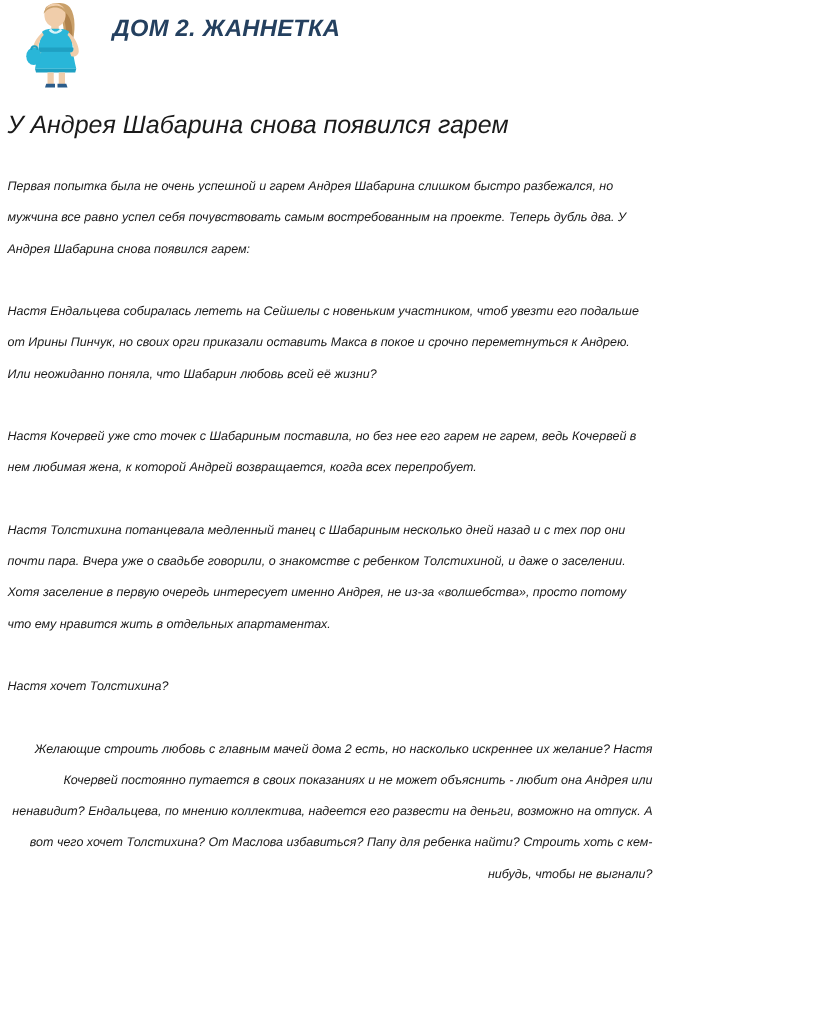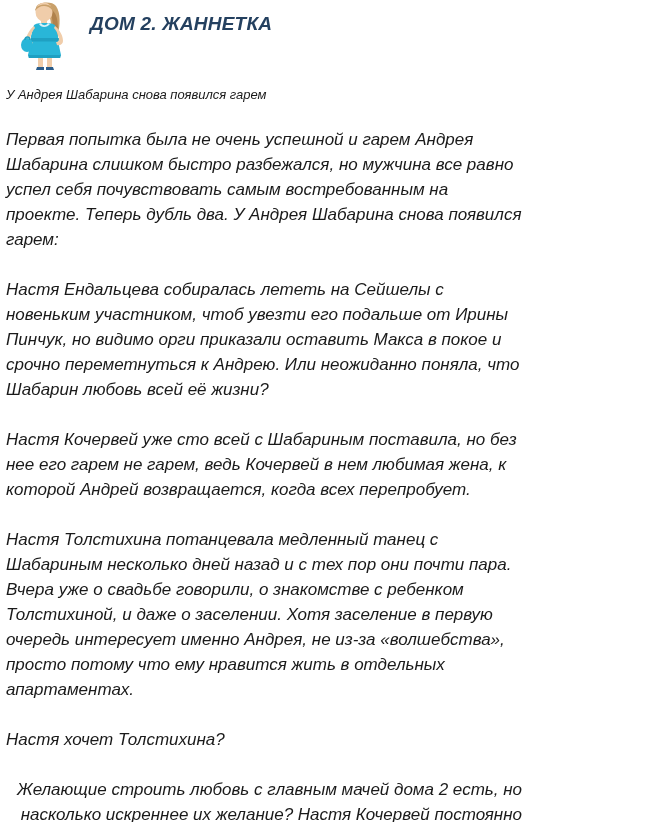--- a/index.html
+++ b/index.html
@@ -42,31 +42,31 @@
     margin-left: 14px;
     margin-top: 13px;
     white-space: nowrap;
   }
   
   .article {
     padding: 0 8px 0 6px;
     box-sizing: border-box;
   }
   .headline {
-    font-size: 13px;
+    font-size: 20px;
     font-weight: normal;
     color: #1a1a1a;
     margin: 14px 0 0 0;
     line-height: 1.45;
   }
   .body-copy {
     margin-top: 22px;
   }
   .body-copy p {
-    font-size: 17px;
+    font-size: 10px;
     line-height: 25px;
     margin: 0 0 25px 0;
     color: #1a1a1a;
     text-align: left;
   }
   .body-copy p:last-child { margin-bottom: 0; text-align: right; }
 </style>
 </head>
 <body>
 
@@ -111,22 +111,22 @@
 
     <div class="site-title">ДОМ 2. ЖАННЕТКА</div>
   </div>
 
   <div class="article">
 
     <div class="headline">У Андрея Шабарина снова появился гарем</div>
 
     <div class="body-copy">
       <p>Первая попытка была не очень успешной и гарем Андрея Шабарина слишком быстро разбежался, но мужчина все равно успел себя почувствовать самым востребованным на проекте. Теперь дубль два. У Андрея Шабарина снова появился гарем:</p>
-      <p>Настя Ендальцева собиралась лететь на Сейшелы с новеньким участником, чтоб увезти его подальше от Ирины Пинчук, но видимо орги приказали оставить Макса в покое и срочно переметнуться к Андрею. Или неожиданно поняла, что Шабарин любовь всей её жизни?</p>
-      <p>Настя Кочервей уже сто всей с Шабариным поставила, но без нее его гарем не гарем, ведь Кочервей в нем любимая жена, к которой Андрей возвращается, когда всех перепробует.</p>
+      <p>Настя Ендальцева собиралась лететь на Сейшелы с новеньким участником, чтоб увезти его подальше от Ирины Пинчук, но своих орги приказали оставить Макса в покое и срочно переметнуться к Андрею. Или неожиданно поняла, что Шабарин любовь всей её жизни?</p>
+      <p>Настя Кочервей уже сто точек с Шабариным поставила, но без нее его гарем не гарем, ведь Кочервей в нем любимая жена, к которой Андрей возвращается, когда всех перепробует.</p>
       <p>Настя Толстихина потанцевала медленный танец с Шабариным несколько дней назад и с тех пор они почти пара. Вчера уже о свадьбе говорили, о знакомстве с ребенком Толстихиной, и даже о заселении. Хотя заселение в первую очередь интересует именно Андрея, не из-за «волшебства», просто потому что ему нравится жить в отдельных апартаментах.</p>
       <p>Настя хочет Толстихина?</p>
       <p>Желающие строить любовь с главным мачей дома 2 есть, но насколько искреннее их желание? Настя Кочервей постоянно путается в своих показаниях и не может объяснить - любит она Андрея или ненавидит? Ендальцева, по мнению коллектива, надеется его развести на деньги, возможно на отпуск. А вот чего хочет Толстихина? От Маслова избавиться? Папу для ребенка найти? Строить хоть с кем-нибудь, чтобы не выгнали?</p>
     </div>
 
   </div>
 
 </div>
 
 </body></html>

